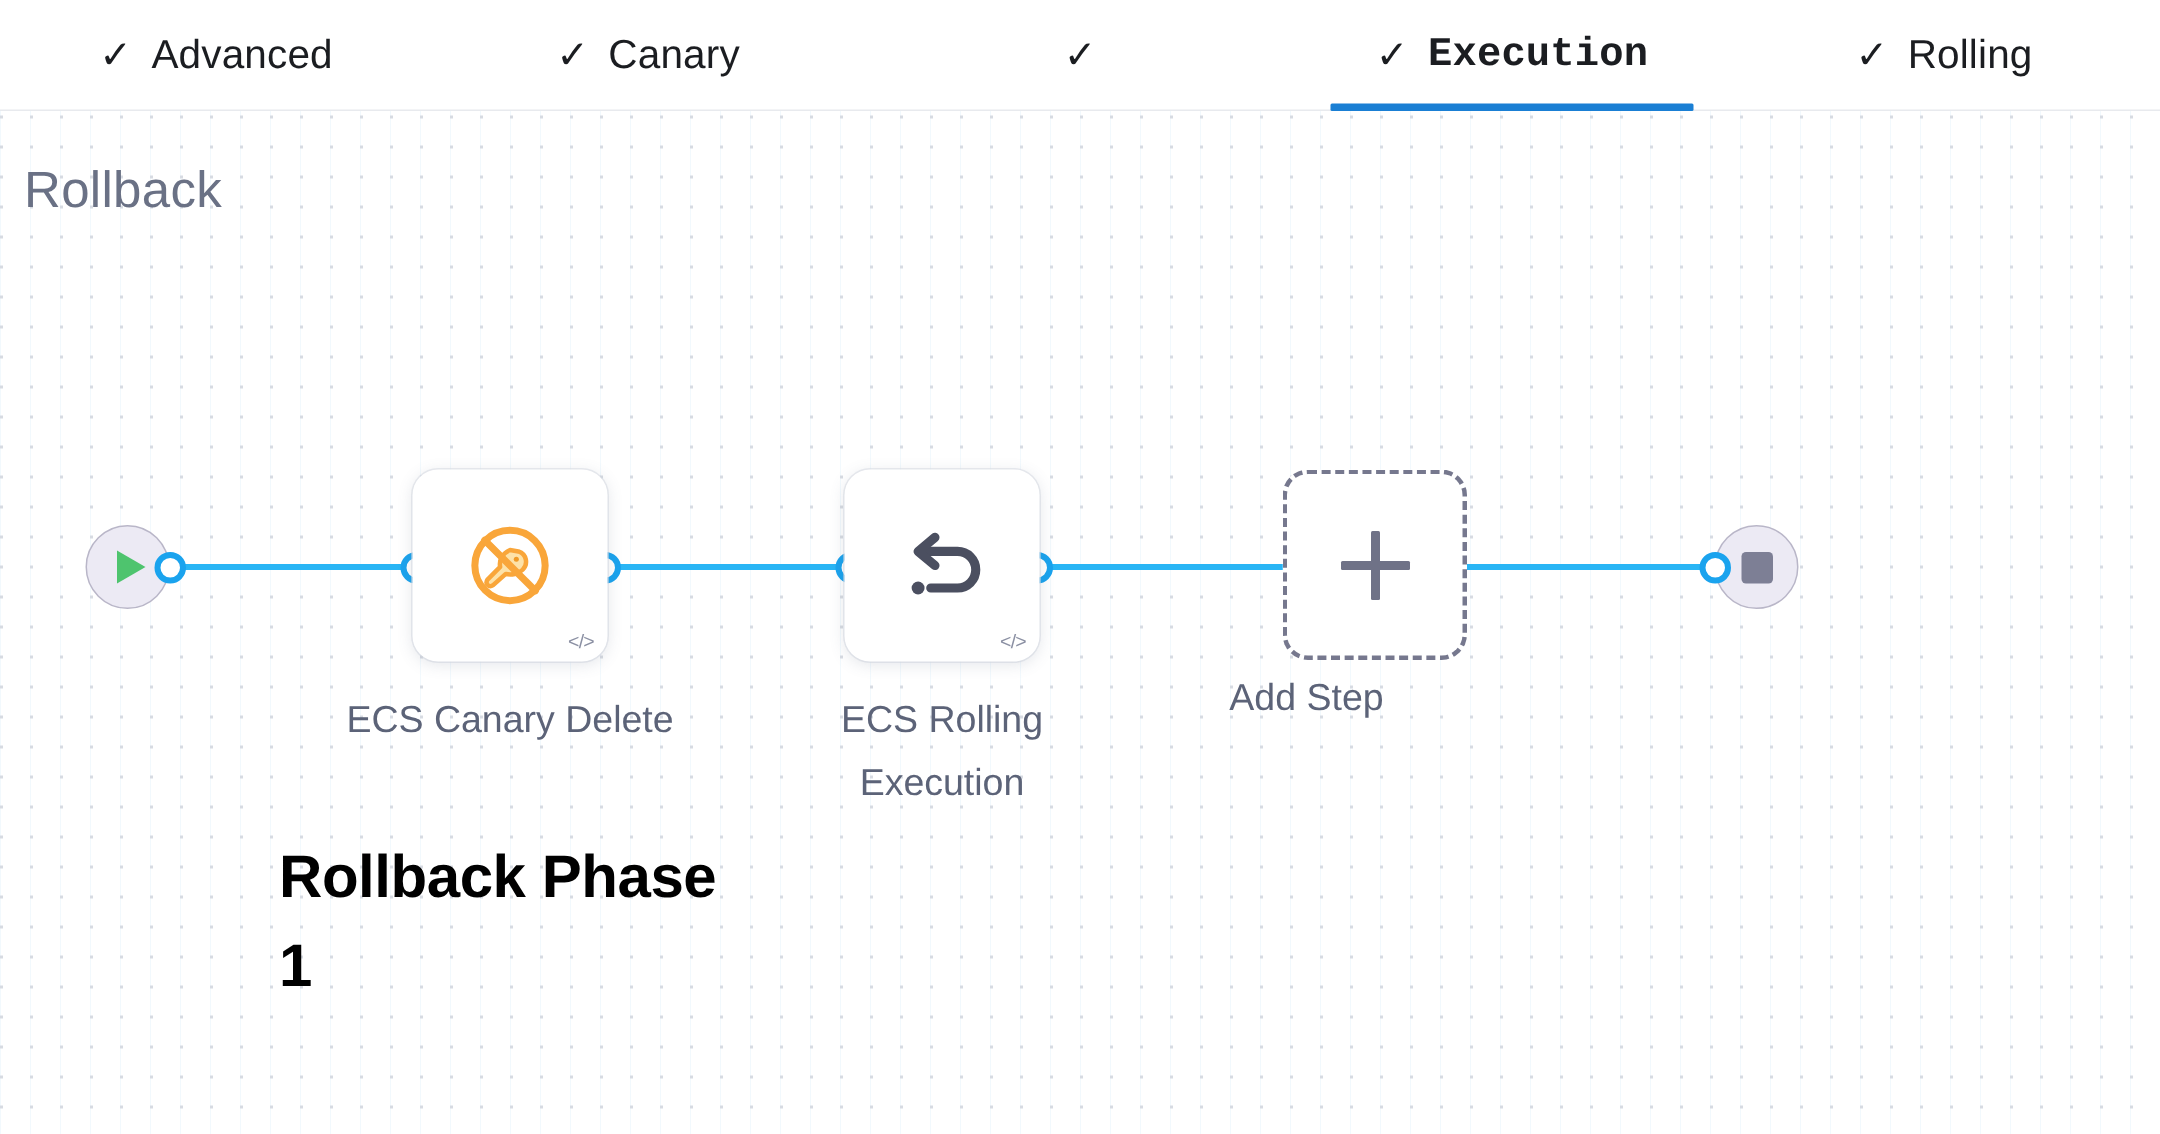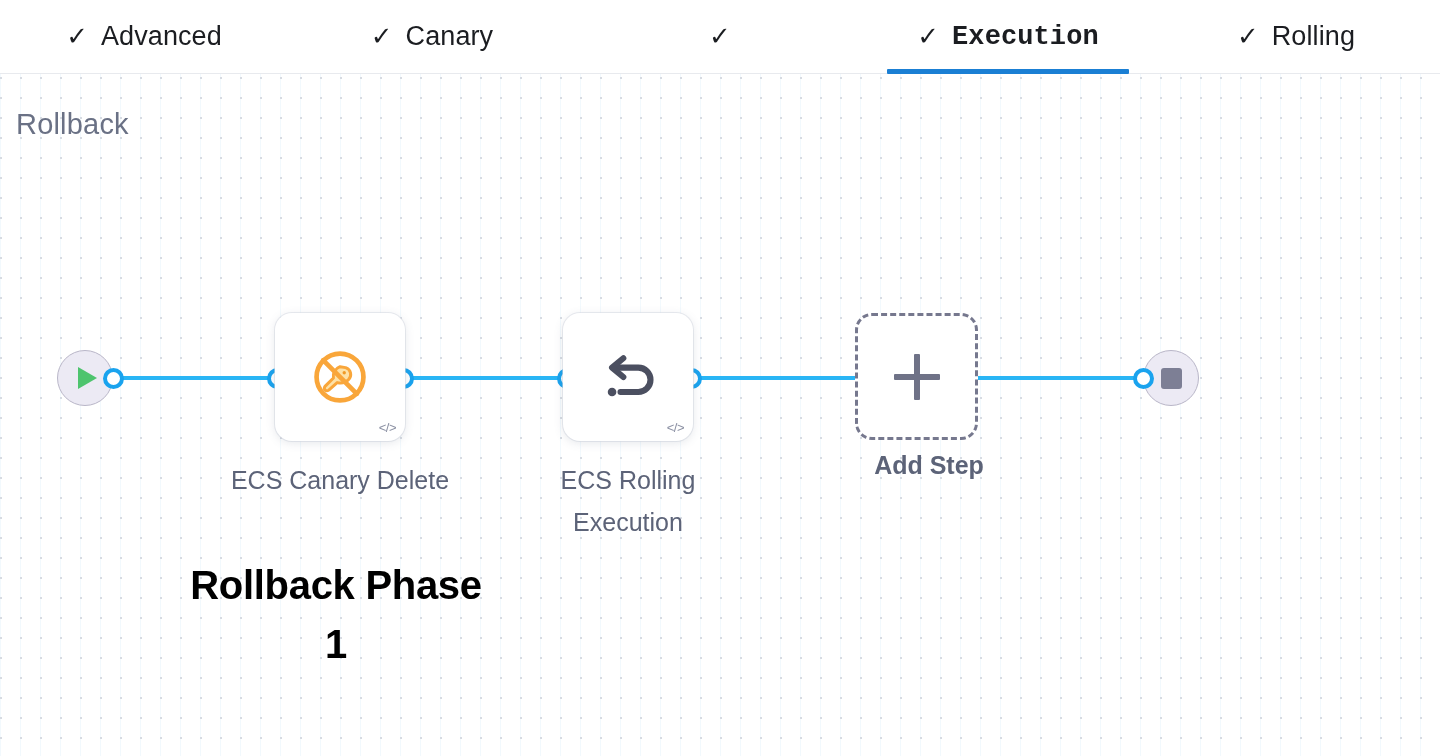--- a/index.html
+++ b/index.html
@@ -89,21 +89,21 @@
       linear-gradient(to right, #f2f9fd 1px, transparent 1px);
     background-size: 20px 20px, 20px 20px;
     background-position: 0px 3px, 0px 0px;
     overflow: hidden;
   }
 
   .canvas-title {
     position: absolute;
     left: 16px;
     top: 34px;
-    font-size: 29px;
+    font-size: 34px;
     color: #6a7185;
     letter-spacing: 0.2px;
   }
 
   
   .graph {
     position: absolute;
     left: 0;
     top: 0;
     width: 1440px;
@@ -231,21 +231,20 @@
     text-align: center;
     font-size: 25px;
     color: #5c6378;
     width: 230px;
     top: 377px;
   }
 
   
   .annotation {
     position: absolute;
-    text-align: center;
     font-size: 40px;
     line-height: 59px;
     font-weight: bold;
     color: #000000;
     width: 300px;
     letter-spacing: -0.3px;
   }
 
   .icon-svg { display: block; }
 </style>
@@ -337,20 +336,20 @@
       </div>
 
       <div class="add-step-box">
         <div class="plus-glyph"></div>
       </div>
 
       <div class="step-label" style="left:225px; top:385px;">ECS Canary Delete</div>
 
       <div class="step-label" style="left:513px; top:385px;">ECS Rolling Execution</div>
 
-      <div class="add-label" style="left:814px;font-weight:bold;">Add Step</div>
+      <div class="add-label" style="left:756px;">Add Step</div>
 
       <div class="annotation" style="left:186px; top:482px;">Rollback Phase 1</div>
 
 
     </div>
   </div>
 </div>
 
 </body></html>

